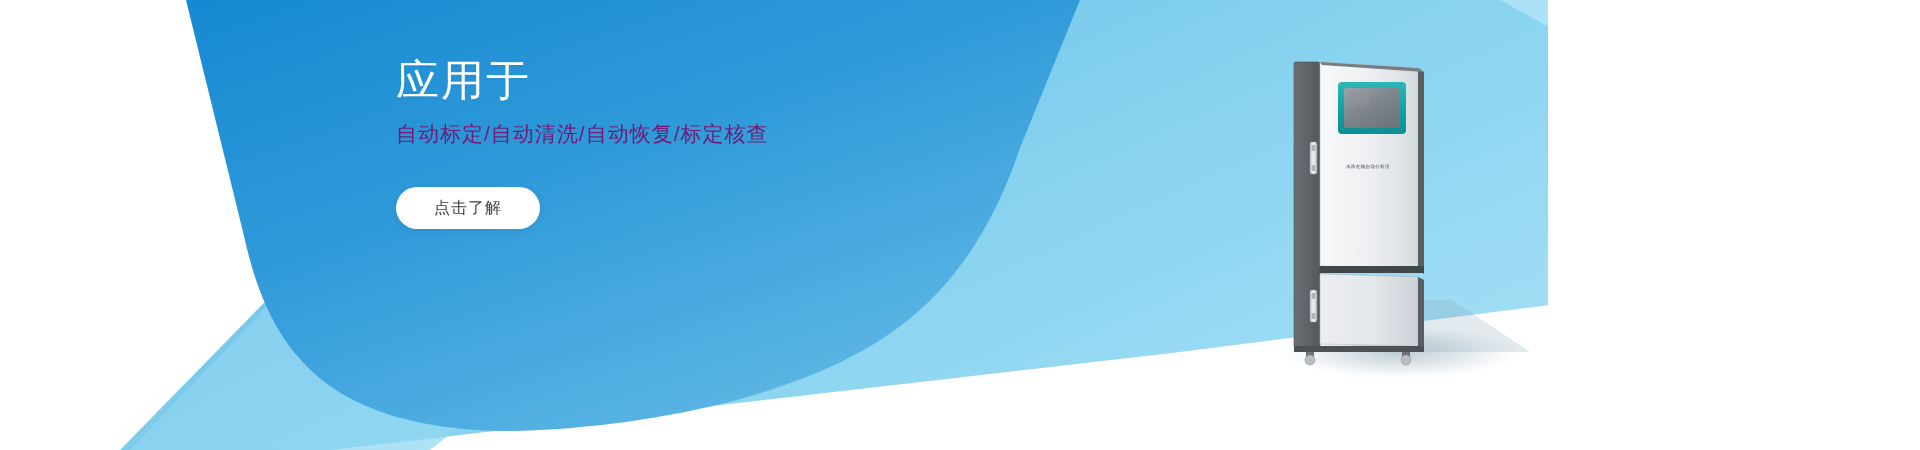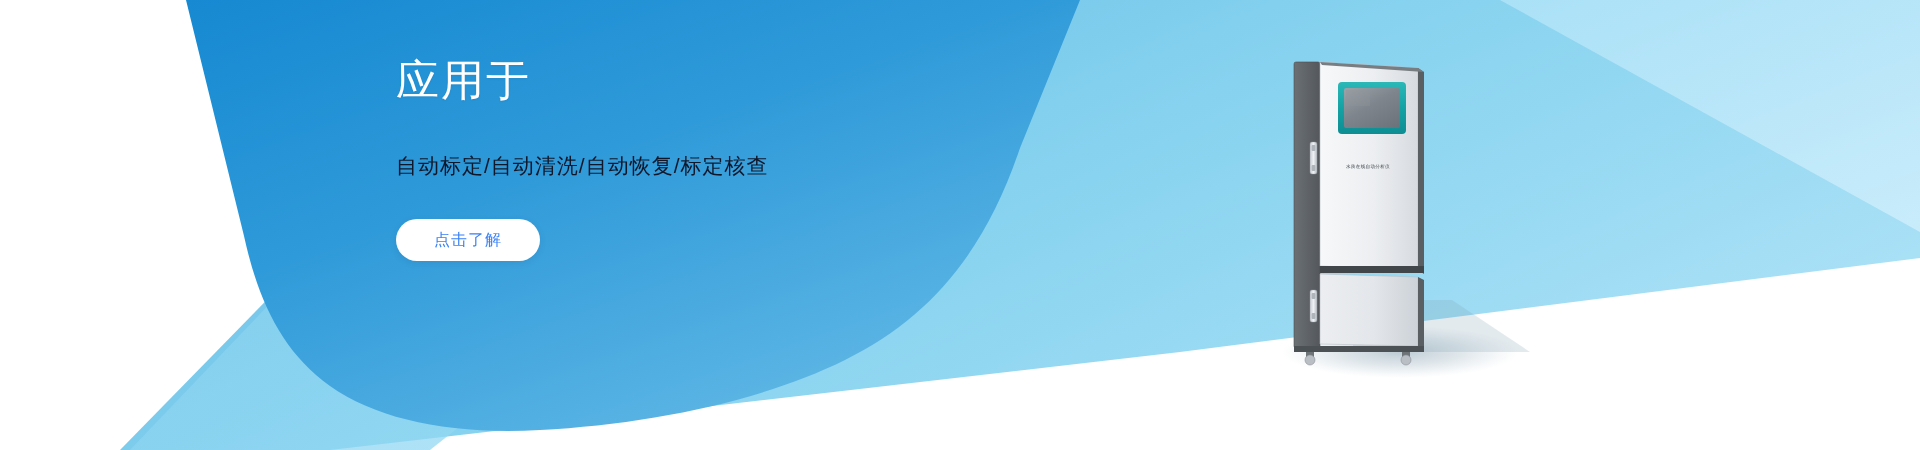--- a/index.html
+++ b/index.html
@@ -1,53 +1,53 @@
 <!DOCTYPE html>
 <html><head>
 <meta charset="utf-8">
 <style>
   html,body{margin:0;padding:0;background:#fff;}
   body{width:1920px;height:450px;overflow:hidden;font-family:"Liberation Sans","DejaVu Sans",sans-serif;}
 
-  #banner{position:relative;width:1920px;height:450px;overflow:hidden;background:#ffffff;}
+  #banner{position:relative;width:1548px;height:450px;overflow:hidden;background:#ffffff;}
 
   
   .bg{position:absolute;top:0;left:0;width:1920px;height:450px;}
   .bg svg{display:block;width:1920px;height:450px;}
 
   
   #copy{position:absolute;left:396px;top:52px;width:760px;z-index:6;}
 
   .headline{
     color:#ffffff;
     font-size:43px;
     line-height:57px;
     font-weight:400;
     letter-spacing:2px;
     white-space:nowrap;
     text-shadow:0 1px 2px rgba(20,90,150,.12);
   }
   .subtitle{
-    margin-top:42px;
-    color:#0f172a;
+    margin-top:10px;
+    color:#701a75;
     font-size:21px;
     line-height:30px;
     letter-spacing:1px;
     white-space:nowrap;
   }
   #cta{
     margin-top:38px;
     display:inline-flex;
     align-items:center;
     justify-content:center;
     width:144px;
     height:42px;
     border-radius:21px;
     background:#ffffff;
-    color:#3b82f6;
+    color:#404040;
     font-size:16px;
     letter-spacing:1px;
     border:none;
     cursor:pointer;
     box-shadow:0 2px 6px rgba(30,90,140,.16);
     font-family:inherit;
   }
 
   
   #device{position:absolute;left:1292px;top:58px;width:160px;height:310px;z-index:5;}

